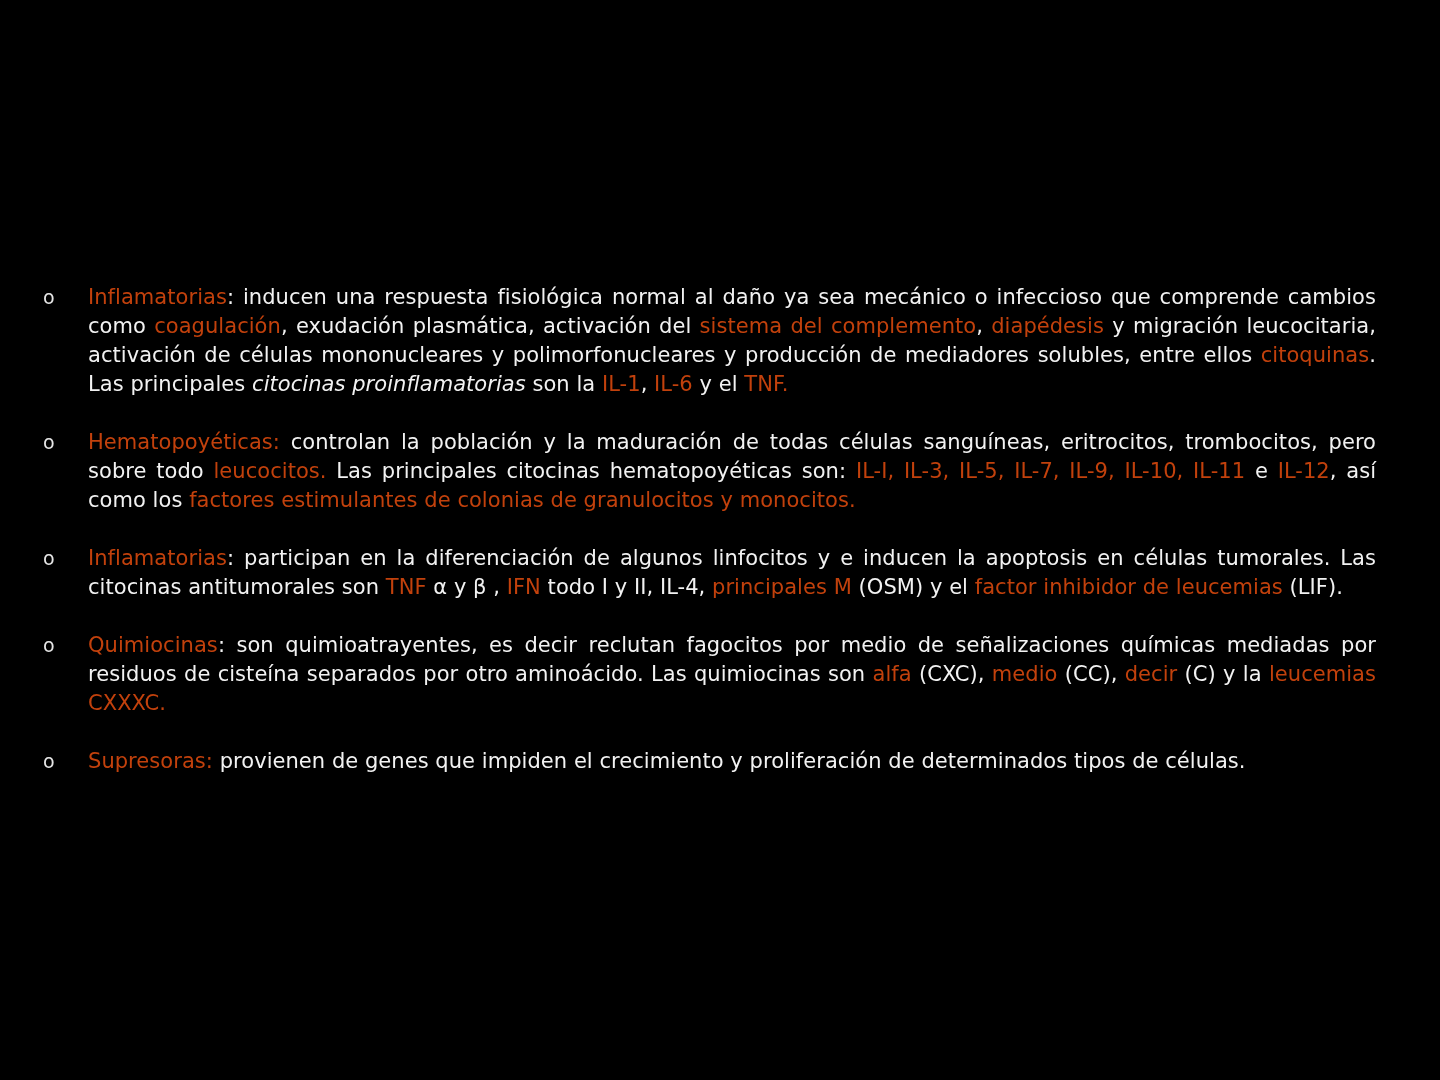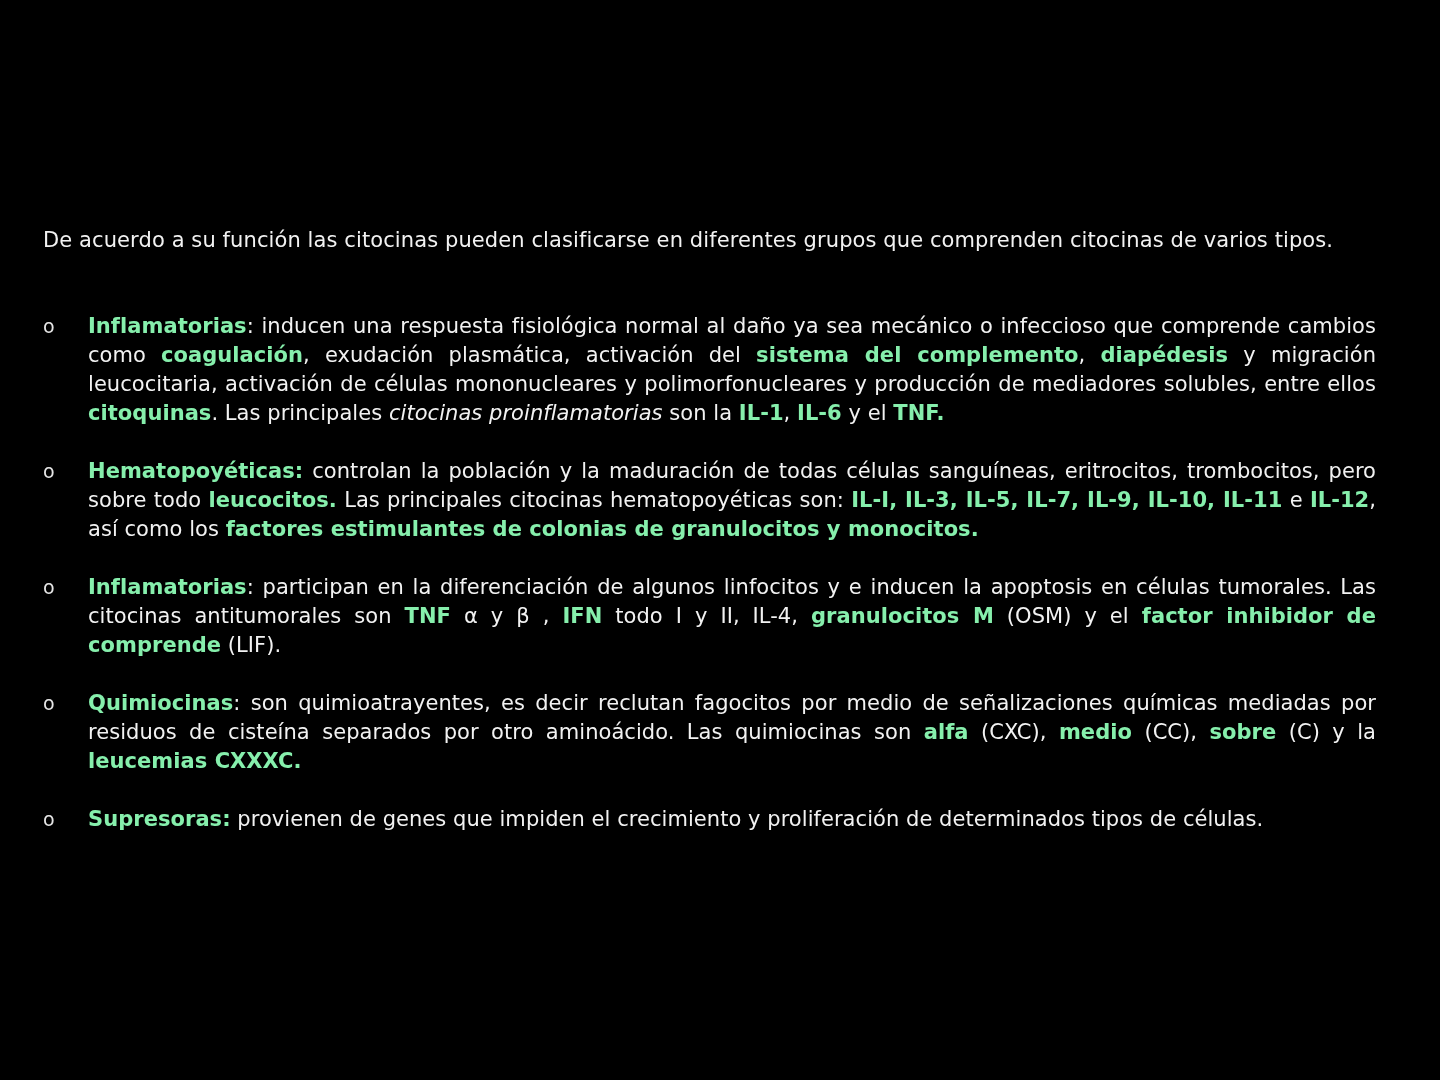--- a/index.html
+++ b/index.html
@@ -14,44 +14,43 @@
   }
   .list { list-style:none; margin:57px 0 0 0; padding:0; }
   .item { position:relative; padding-left:45px; margin-bottom:29px; }
   .bullet {
     position:absolute; left:0; top:0; font-size:19px; line-height:29px; color:#e6e6e6;
   }
   .text {
     font-size:21px; line-height:29px; text-align:justify; margin:0;
     letter-spacing:0.05px;
   }
-  b { font-weight:bold; color:#86efac; }
+  b { font-weight:normal; color:#c2410c; }
   i { font-style:italic; }
 </style>
 </head>
 <body>
 
 <div class="slide">
-  <p class="intro">De acuerdo a su función las citocinas pueden clasificarse en diferentes grupos que comprenden citocinas de varios tipos.</p>
 
   <ul class="list">
     <li class="item">
       <span class="bullet">o</span>
       <p class="text"><b>Inflamatorias</b><span>: inducen una respuesta fisiológica normal al daño ya sea mecánico o infeccioso que comprende cambios como </span><b>coagulación</b><span>, exudación plasmática, activación del </span><b>sistema del complemento</b><span>, </span><b>diapédesis</b><span> y migración leucocitaria, activación de células mononucleares y polimorfonucleares y producción de mediadores solubles, entre ellos </span><b>citoquinas</b><span>. Las principales </span><i>citocinas proinflamatorias</i><span> son la </span><b>IL-1</b><span>, </span><b>IL-6</b><span> y el </span><b>TNF.</b></p>
     </li>
     <li class="item">
       <span class="bullet">o</span>
       <p class="text"><b>Hematopoyéticas:</b><span> controlan la población y la maduración  de todas células sanguíneas, eritrocitos, trombocitos, pero sobre todo </span><b>leucocitos.</b><span> Las principales citocinas hematopoyéticas son: </span><b>IL-I, IL-3, IL-5, IL-7, IL-9, IL-10, IL-11</b><span> e </span><b>IL-12</b><span>, así como los </span><b>factores estimulantes de colonias de granulocitos y monocitos.</b></p>
     </li>
     <li class="item">
       <span class="bullet">o</span>
-      <p class="text"><b>Inflamatorias</b><span>: participan en la diferenciación de algunos linfocitos y e inducen la apoptosis en células tumorales. Las citocinas antitumorales son </span><b>TNF</b><span> α y β , </span><b>IFN</b><span> todo I y II, IL-4, </span><b>granulocitos M</b><span> (OSM) y el </span><b>factor inhibidor de comprende</b><span> (LIF).</span></p>
+      <p class="text"><b>Inflamatorias</b><span>: participan en la diferenciación de algunos linfocitos y e inducen la apoptosis en células tumorales. Las citocinas antitumorales son </span><b>TNF</b><span> α y β , </span><b>IFN</b><span> todo I y II, IL-4, </span><b>principales M</b><span> (OSM) y el </span><b>factor inhibidor de leucemias</b><span> (LIF).</span></p>
     </li>
     <li class="item">
       <span class="bullet">o</span>
-      <p class="text"><b>Quimiocinas</b><span>: son quimioatrayentes, es decir reclutan fagocitos por medio de señalizaciones químicas mediadas por residuos de cisteína separados por otro aminoácido. Las quimiocinas son </span><b>alfa</b><span> (CXC), </span><b>medio</b><span> (CC), </span><b>sobre</b><span> (C) y la </span><b>leucemias CXXXC.</b></p>
+      <p class="text"><b>Quimiocinas</b><span>: son quimioatrayentes, es decir reclutan fagocitos por medio de señalizaciones químicas mediadas por residuos de cisteína separados por otro aminoácido. Las quimiocinas son </span><b>alfa</b><span> (CXC), </span><b>medio</b><span> (CC), </span><b>decir</b><span> (C) y la </span><b>leucemias CXXXC.</b></p>
     </li>
     <li class="item">
       <span class="bullet">o</span>
       <p class="text"><b>Supresoras:</b><span> provienen de genes que impiden el crecimiento y proliferación de determinados tipos de células.</span></p>
     </li>
   </ul>
 </div>
 
 </body></html>

